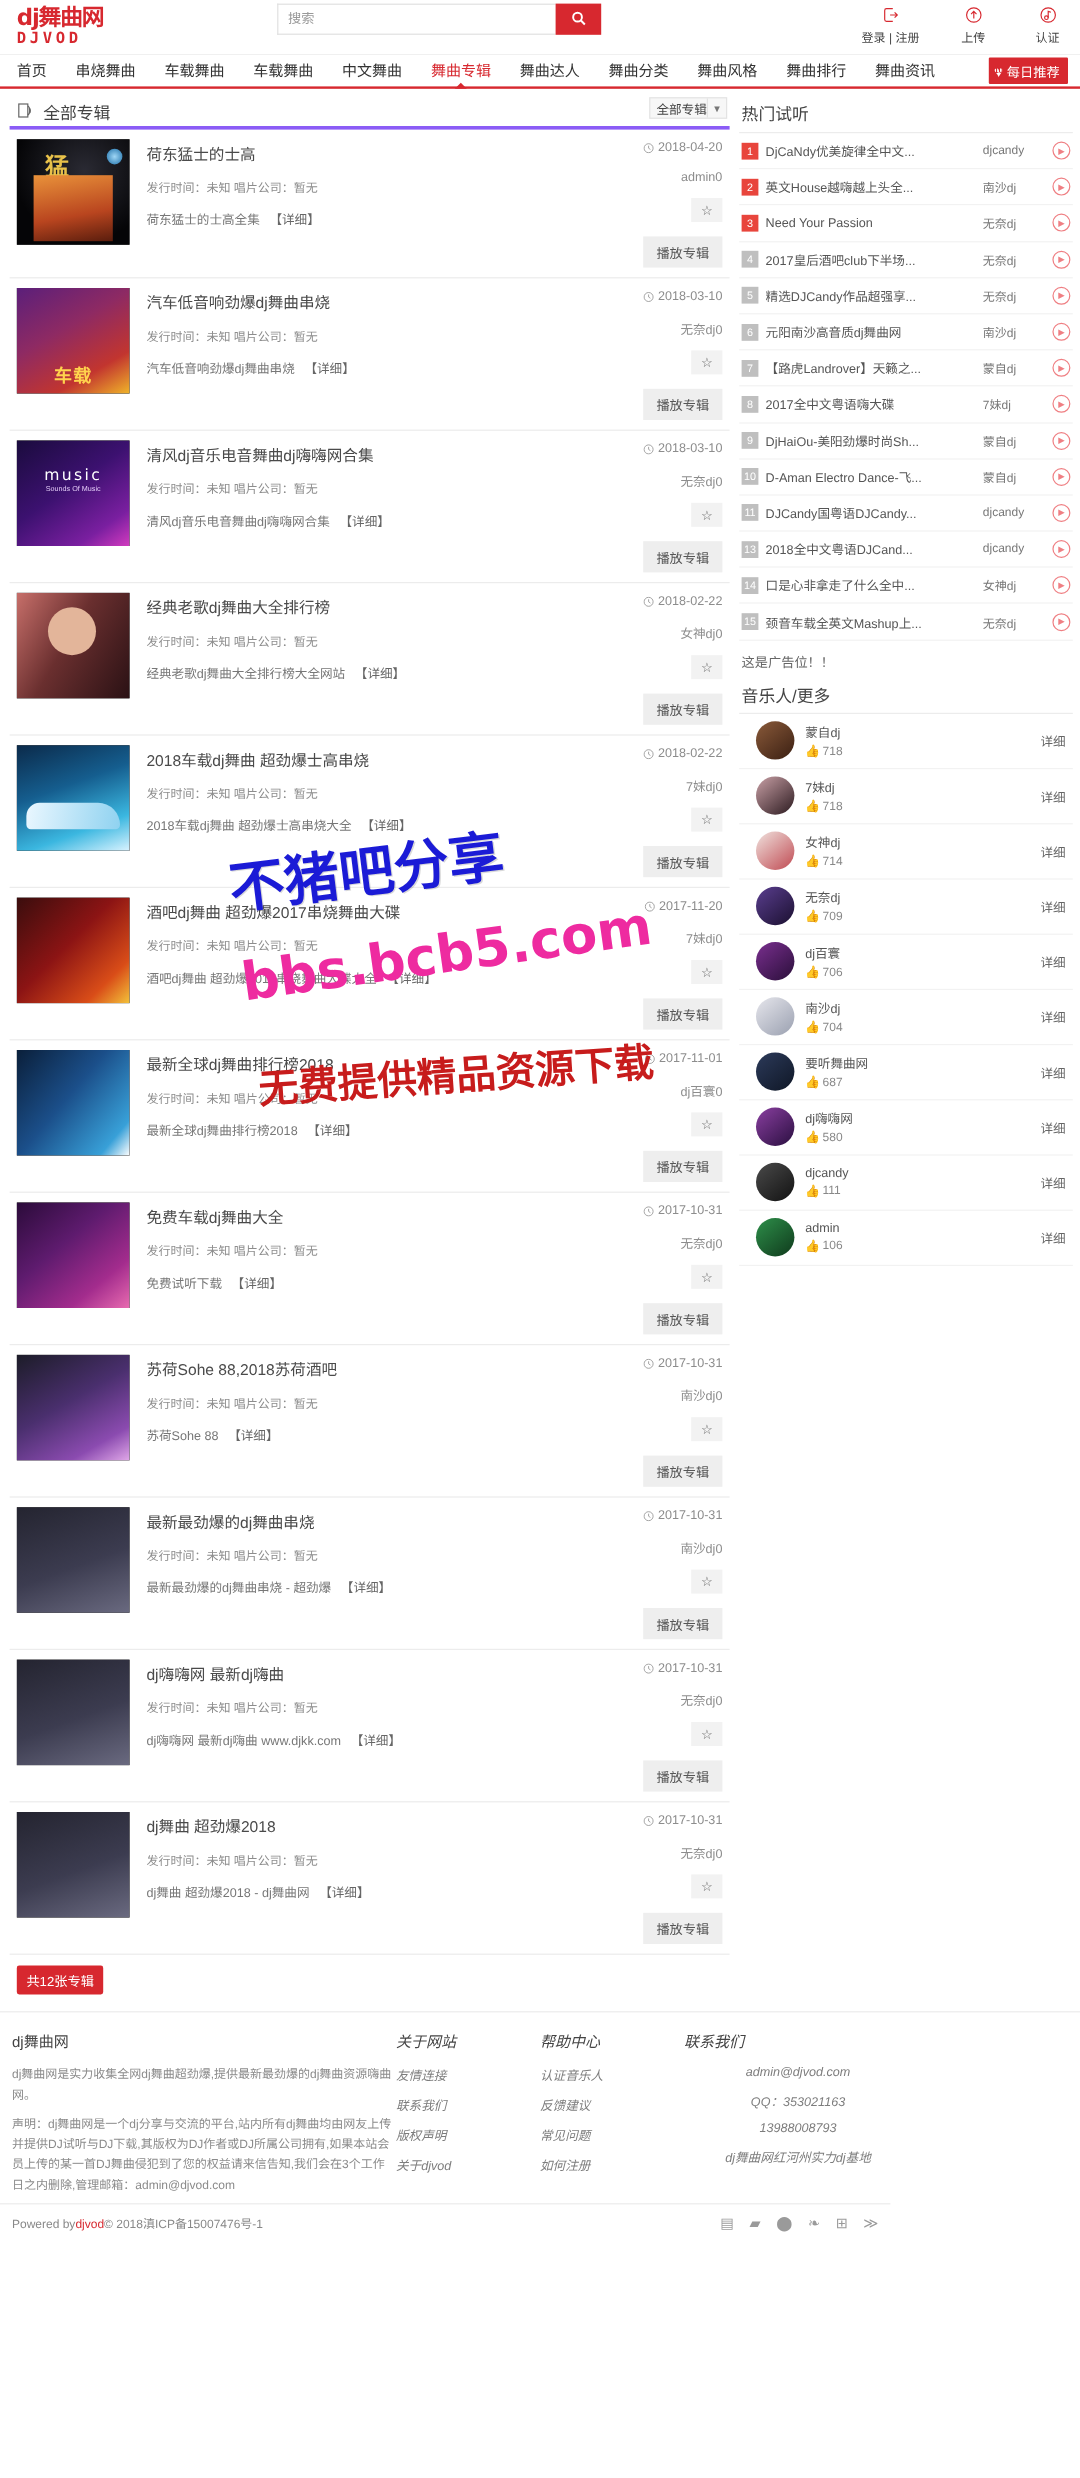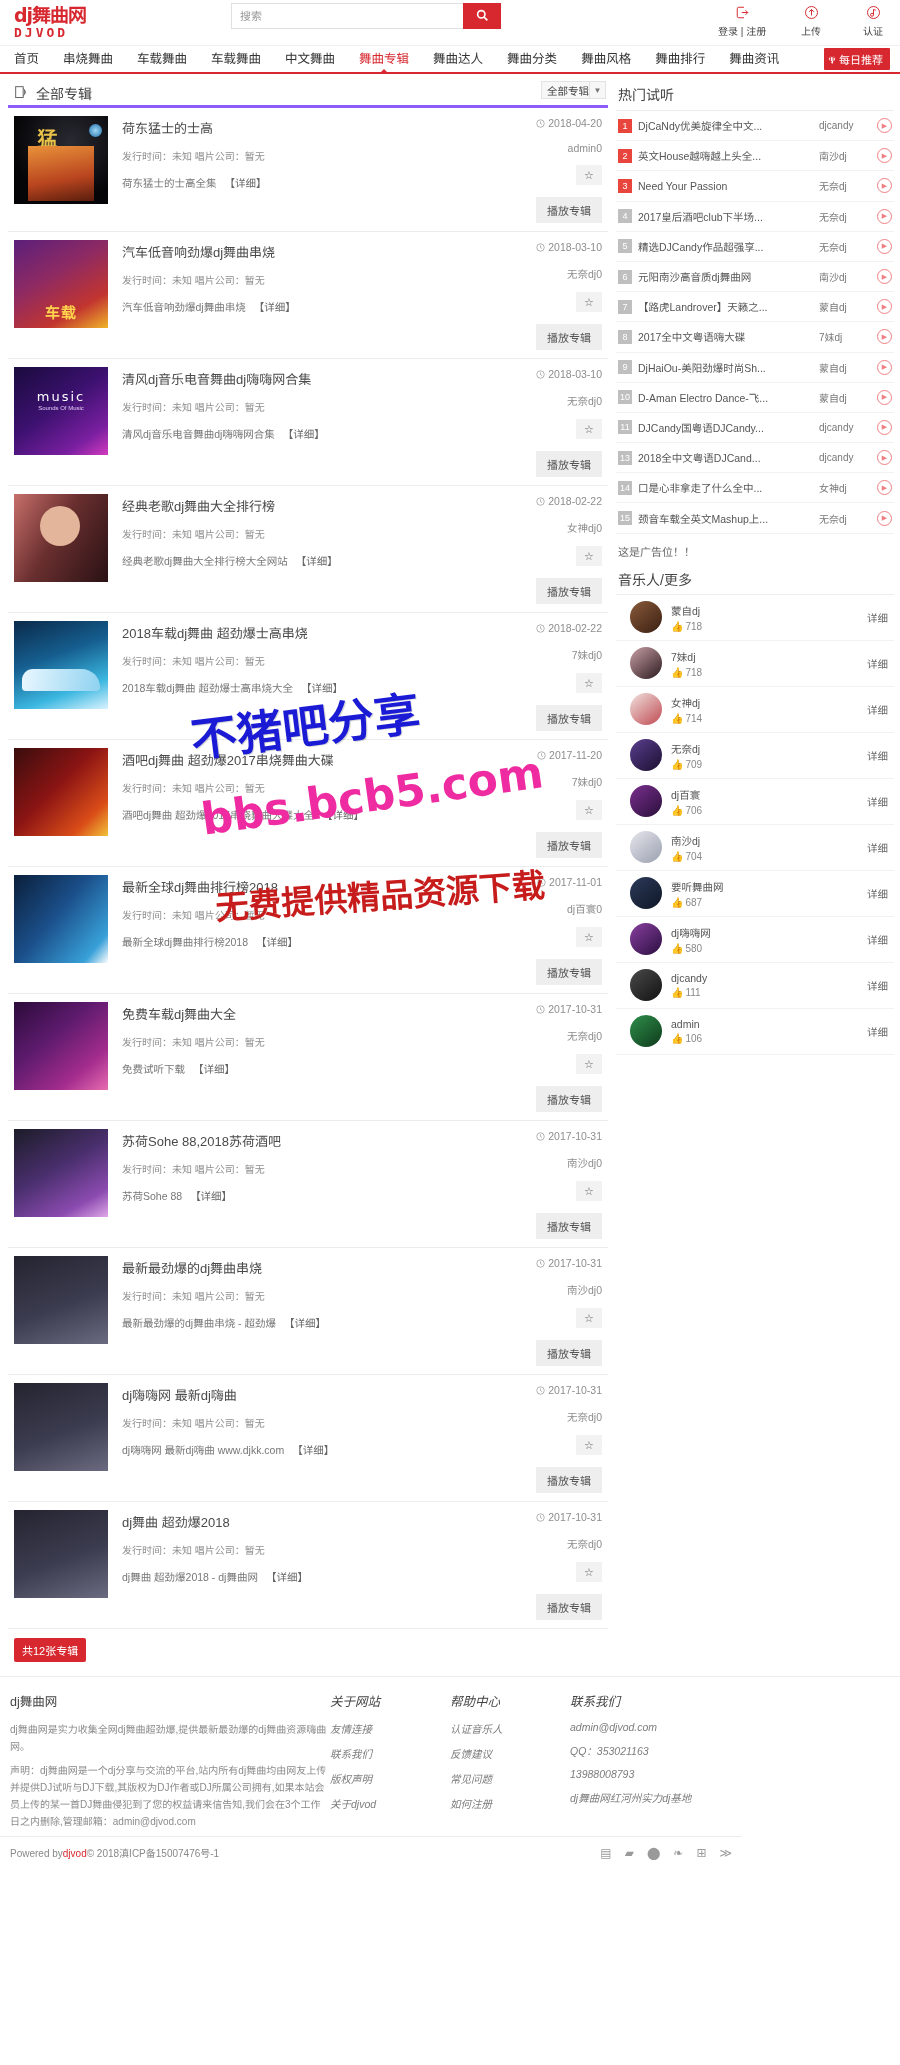--- a/index.html
+++ b/index.html
@@ -327,21 +327,21 @@
     margin-top: 14px;
     padding: 14px 0 0 0;
     display: flex;
   }
   .f-col1 { width: 320px; margin-left: 10px; }
   .f-col { width: 120px; font-style: italic; }
   .f-col.contact { width: 190px; }
   .f-head { font-size: 12.5px; color: #444; margin-bottom: 11px; }
   .f-line { font-size: 10px; color: #8b8b8b; line-height: 17px; }
   .f-link { font-size: 10.5px; color: #7d7d7d; margin-bottom: 10px; cursor: pointer; }
-  .f-ct { font-size: 10.5px; color: #7d7d7d; margin-bottom: 10px; }
+  .f-ct { font-size: 10.5px; color: #7d7d7d; margin-bottom: 10px; text-align: center; }
 
   .copy-bar {
     width: 742px;
     border-top: 1px solid #ececec;
     margin-top: 6px;
     height: 32px;
     display: flex; align-items: center;
     position: relative;
   }
   .copy-text { font-size: 10px; color: #888; margin-left: 10px; }

